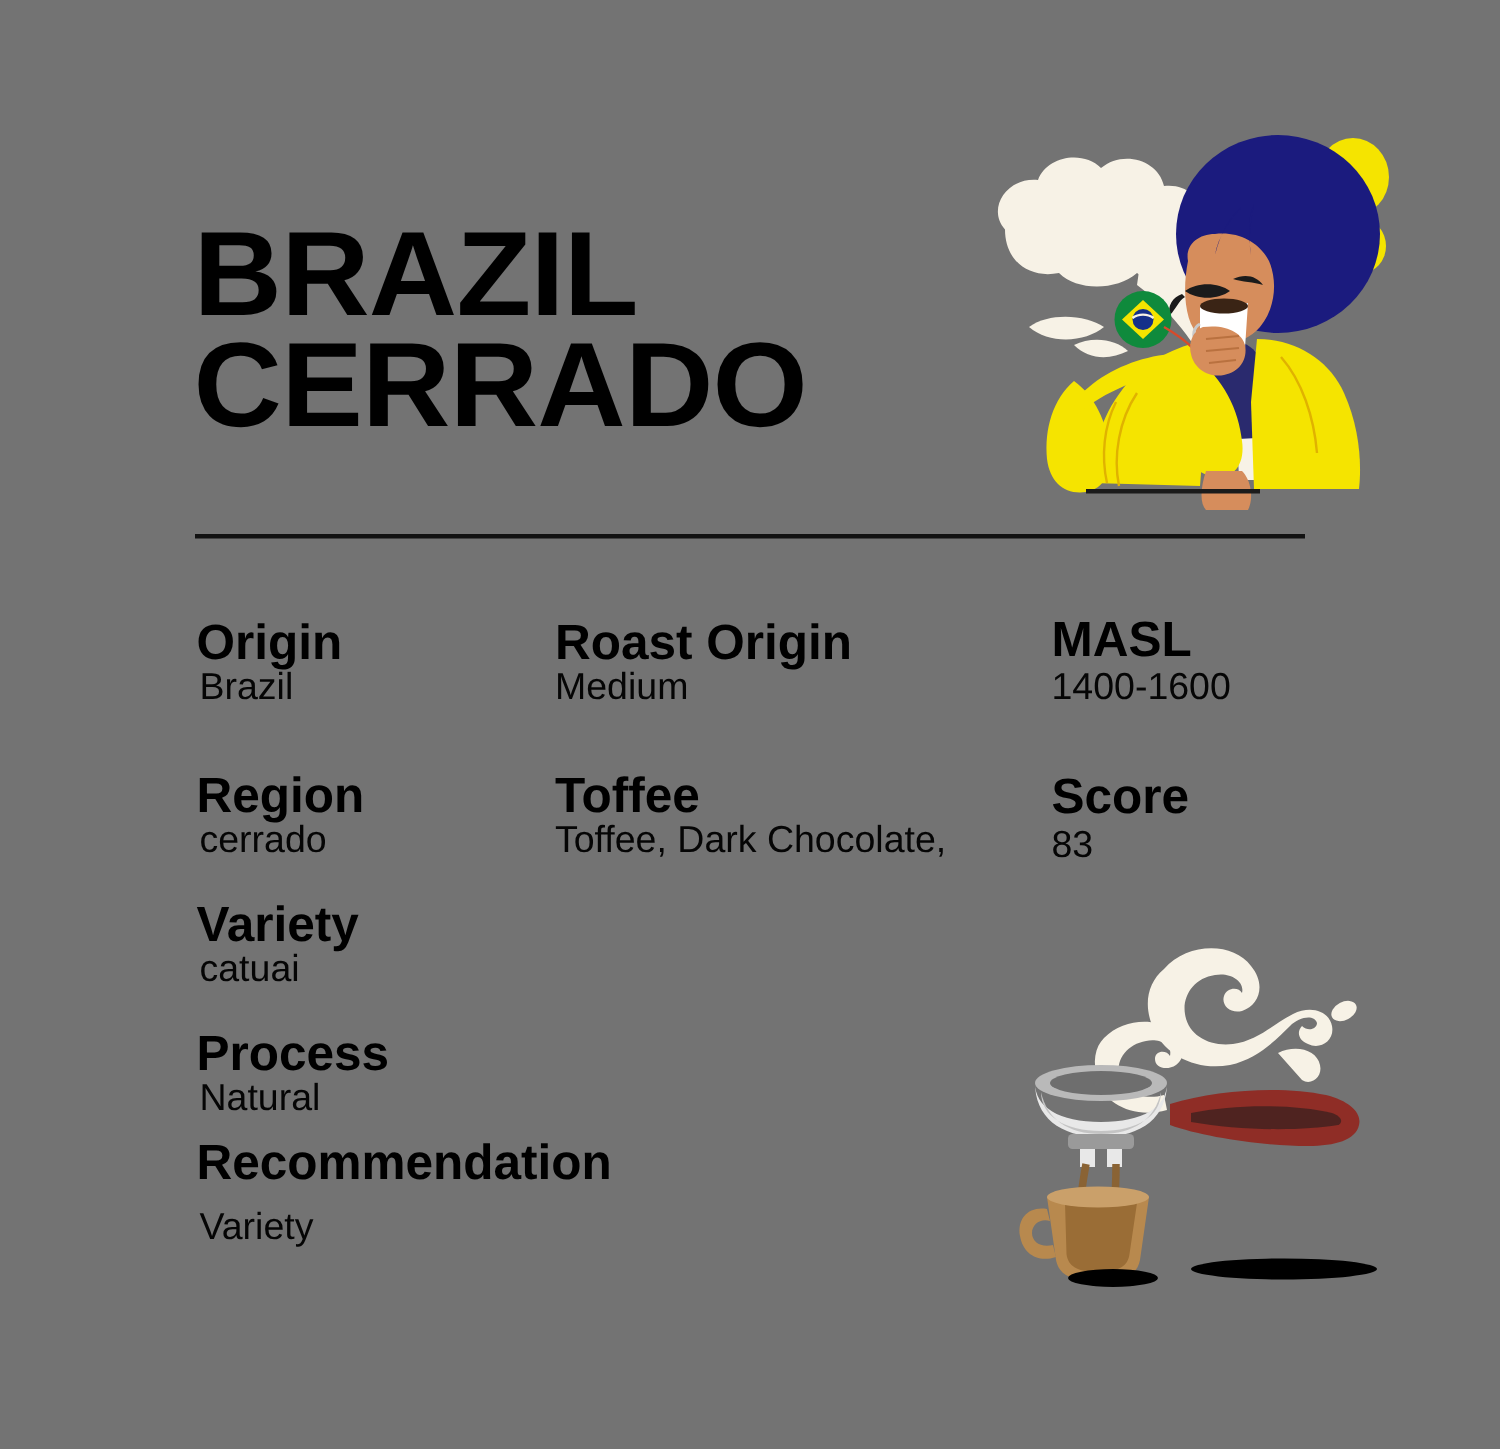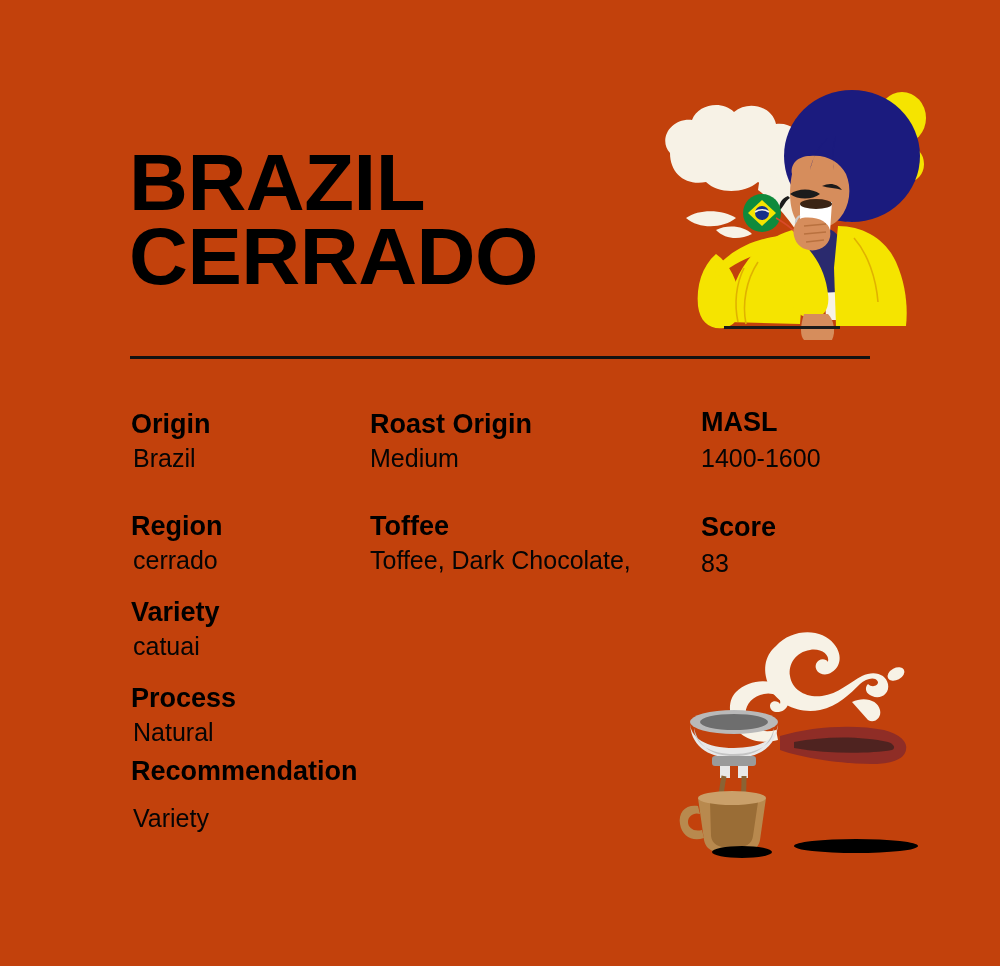--- a/index.html
+++ b/index.html
@@ -9,21 +9,21 @@
     background: #0663de;
   }
   body {
     font-family: "Liberation Sans", sans-serif;
     -webkit-font-smoothing: antialiased;
   }
   #card {
     position: relative;
     width: 1000px;
     height: 966px;
-    background: #c2410c;
+    background: #737373;
     overflow: hidden;
   }
 
   
   #title-block {
     position: absolute;
     left: 129px;
     top: 146px;
     width: 640px;
   }
@@ -44,21 +44,21 @@
     left: 130px;
     top: 356px;
     width: 740px;
     height: 3px;
     background: #121212;
   }
 
   
   .spec-label {
     position: absolute;
-    font-size: 27px;
+    font-size: 33px;
     font-weight: 700;
     color: #000000;
     line-height: 1;
     white-space: nowrap;
   }
   .spec-value {
     position: absolute;
     font-size: 25px;
     font-weight: 400;
     color: #050505;

